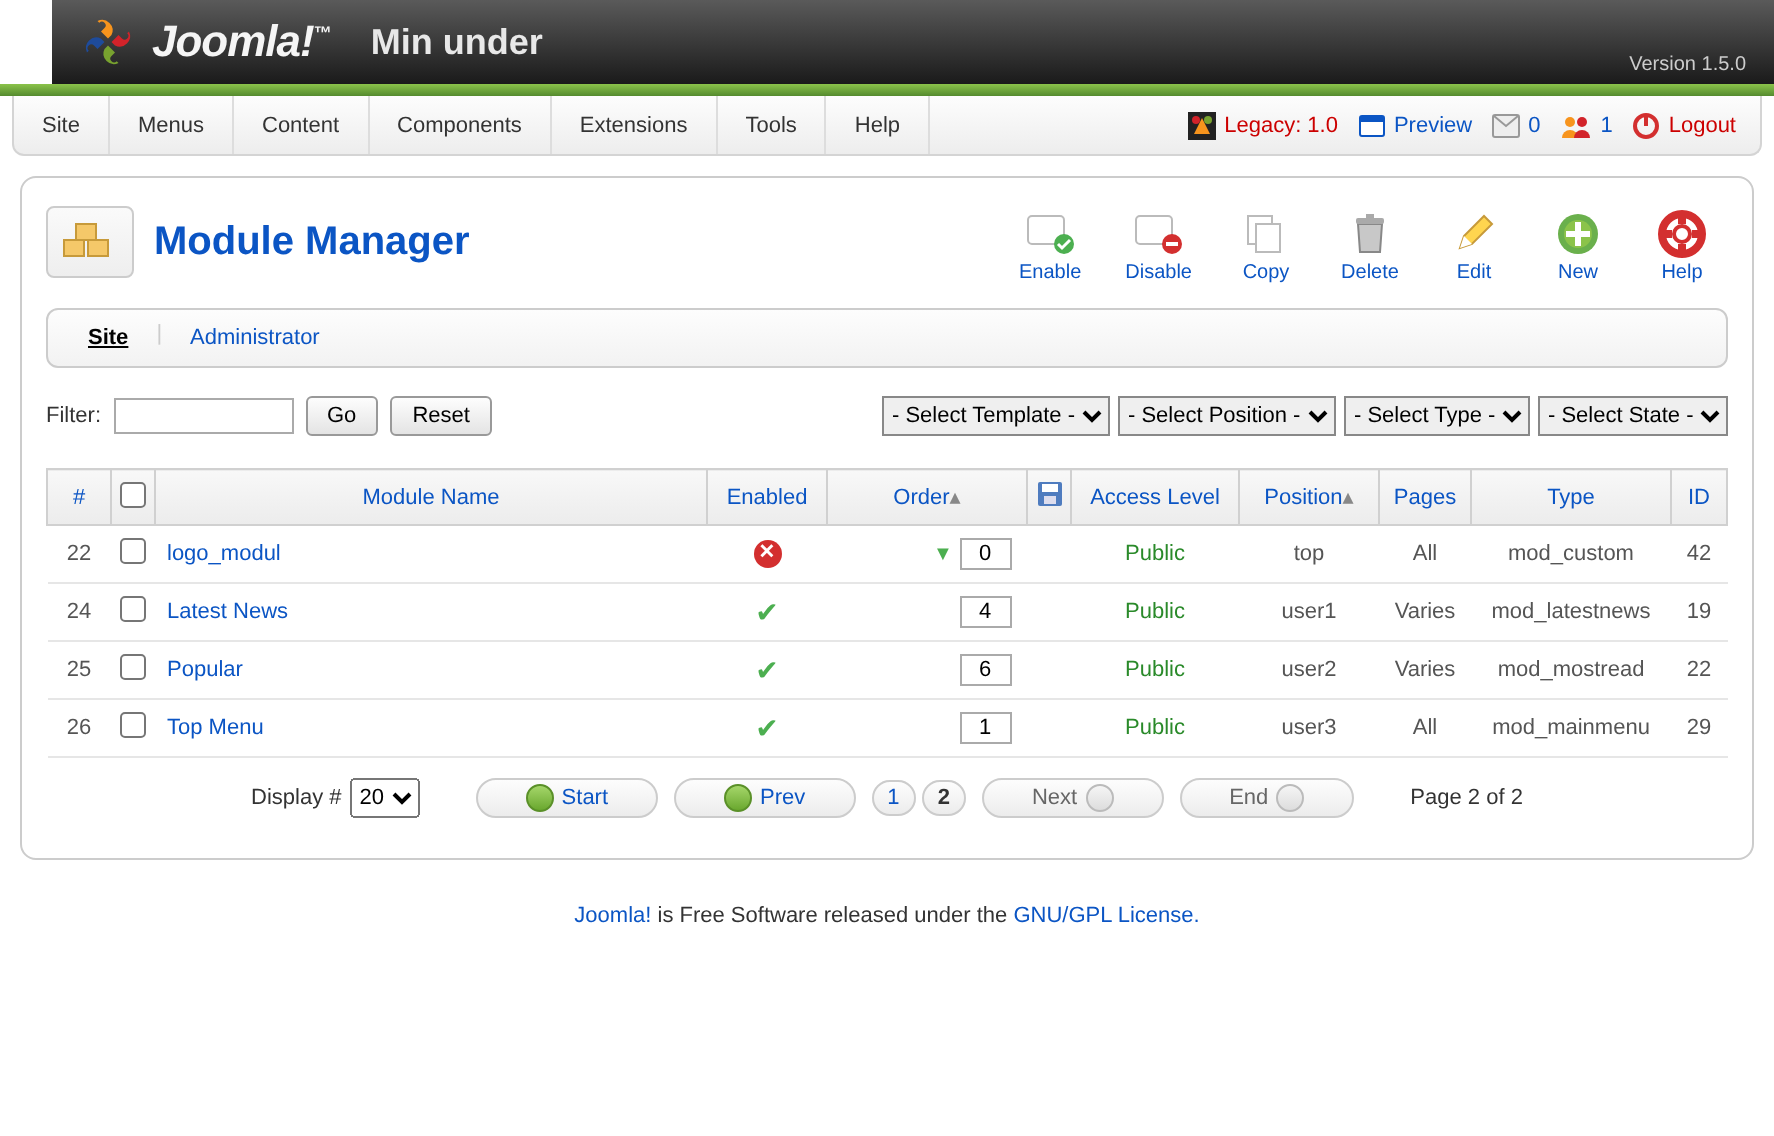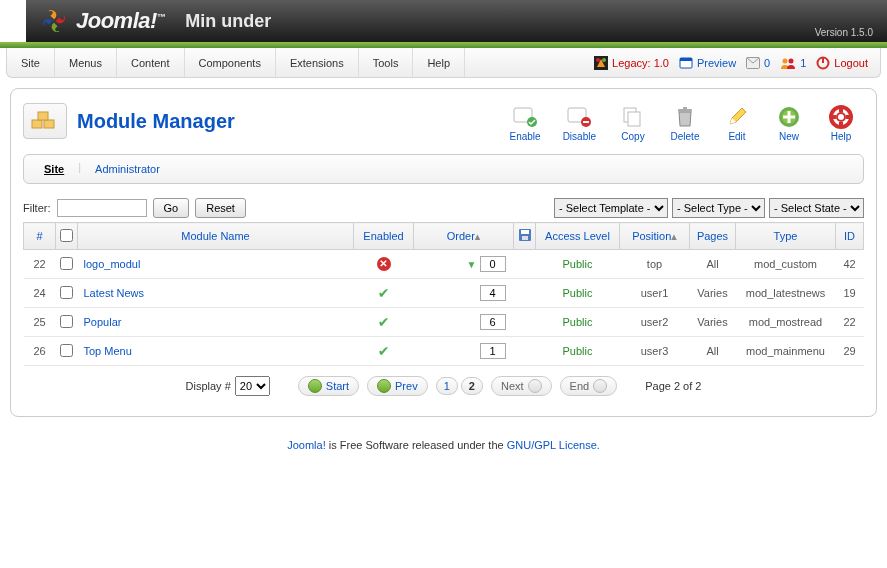--- a/index.html
+++ b/index.html
@@ -36,21 +36,21 @@
 .tb-btn { display: flex; flex-direction: column; align-items: center; gap: 2px; padding: 2px 8px; cursor: pointer; border-radius: 4px; }
 .tb-btn .ic { width: 30px; height: 24px; display:flex; align-items:center; justify-content:center; }
 .tb-btn .lbl { color: #0b55c4; font-size: 10px; }
 
 
 .submenu { border: 1px solid #ccc; border-radius: 6px; padding: 6px 10px; margin-bottom: 14px; display: flex; gap: 4px; background: linear-gradient(#fdfdfd,#f2f2f2);}
 .submenu a { padding: 2px 10px; color: #0b55c4; cursor: pointer; }
 .submenu a.active { color: #000; text-decoration: underline; font-weight: bold; }
 
 
-.filter-row { display: flex; align-items: center; gap: 6px; margin-bottom: 4px; }
+.filter-row { display: flex; align-items: center; gap: 6px; margin-bottom: 16px; }
 .filter-row .left { display:flex; align-items:center; gap:6px; }
 .filter-row .right { margin-left:auto; display:flex; gap:4px; }
 .filter-row input[type=text] { width: 90px; height: 18px; border:1px solid #aaa; padding:0 3px; font-size:11px; }
 .filter-row button { height: 20px; padding: 0 10px; border:1px solid #999; border-radius:3px; background:linear-gradient(#fdfdfd,#e4e4e4); cursor:pointer; font-size:11px; }
 .filter-row select { height: 20px; font-size:11px; border:1px solid #888; }
 
 
 table.admin { width: 100%; border-collapse: collapse; table-layout: fixed; }
 table.admin th { background: linear-gradient(#f8f8f8,#ececec); border: 1px solid #d0d0d0; padding: 5px 4px; font-weight: normal; color: #0b55c4; font-size: 11px; }
 table.admin th a { color: #0b55c4; }
@@ -63,21 +63,21 @@
 
 .chk { color: #4caf50; font-size:14px; }
 .xmark { display:inline-block; width:14px; height:14px; border-radius:50%; background:#d32f2f; color:#fff; font-size:10px; line-height:14px; text-align:center; font-weight:bold;}
 .arrow-up { color:#4caf50; cursor:pointer; font-size:10px; }
 .arrow-down { color:#4caf50; cursor:pointer; font-size:10px; }
 
 
 .pagination { display:flex; align-items:center; justify-content:center; gap:8px; padding:10px 0 4px; }
 .pagination .disp { display:flex; align-items:center; gap:4px; margin-right:20px; }
 .pagination select { height:20px; font-size:11px; }
-.pg-btn { display:flex; align-items:center; gap:4px; padding:2px 9px; border:1px solid #ccc; border-radius:10px; background:linear-gradient(#fdfdfd,#ececec); cursor:pointer; color:#666; font-size:11px;}
+.pg-btn { display:flex; align-items:center; gap:4px; padding:2px 24px; border:1px solid #ccc; border-radius:10px; background:linear-gradient(#fdfdfd,#ececec); cursor:pointer; color:#666; font-size:11px;}
 .pg-btn.enabled { color:#0b55c4; }
 .pg-circle { display:inline-block; width:14px; height:14px; border-radius:50%; background:linear-gradient(#f5f5f5,#ddd); border:1px solid #bbb;}
 .pg-circle.green { background:linear-gradient(#a5d66a,#6aa82f); border-color:#5a9028;}
 .pg-num { padding: 2px 7px; border:1px solid #ccc; border-radius:10px; background:linear-gradient(#fdfdfd,#ececec); color:#0b55c4; cursor:pointer; font-size:11px;}
 .pg-num.current { color:#333; font-weight:bold; }
 .page-info { margin-left: 20px; color:#333; }
 
 
 .footer { text-align:center; padding: 12px 0 20px; color:#333; font-size:11px;}
 .footer a { color: #0b55c4; }
@@ -256,20 +256,21 @@
 
   <div class="filter-row">
     <div class="left">
       <span>Filter:</span>
       <input type="text" value="" style="">
       <button>Go</button>
       <button>Reset</button>
     </div>
     <div class="right">
       <select><option>- Select Template -</option></select>
+      <select><option>- Select Position -</option></select>
       <select><option>- Select Type -</option></select>
       <select><option>- Select State -</option></select>
     </div>
   </div>
 
   <table class="admin">
     <colgroup>
         <col class="c-num">
         <col class="c-chk">
         <col class="c-name">

